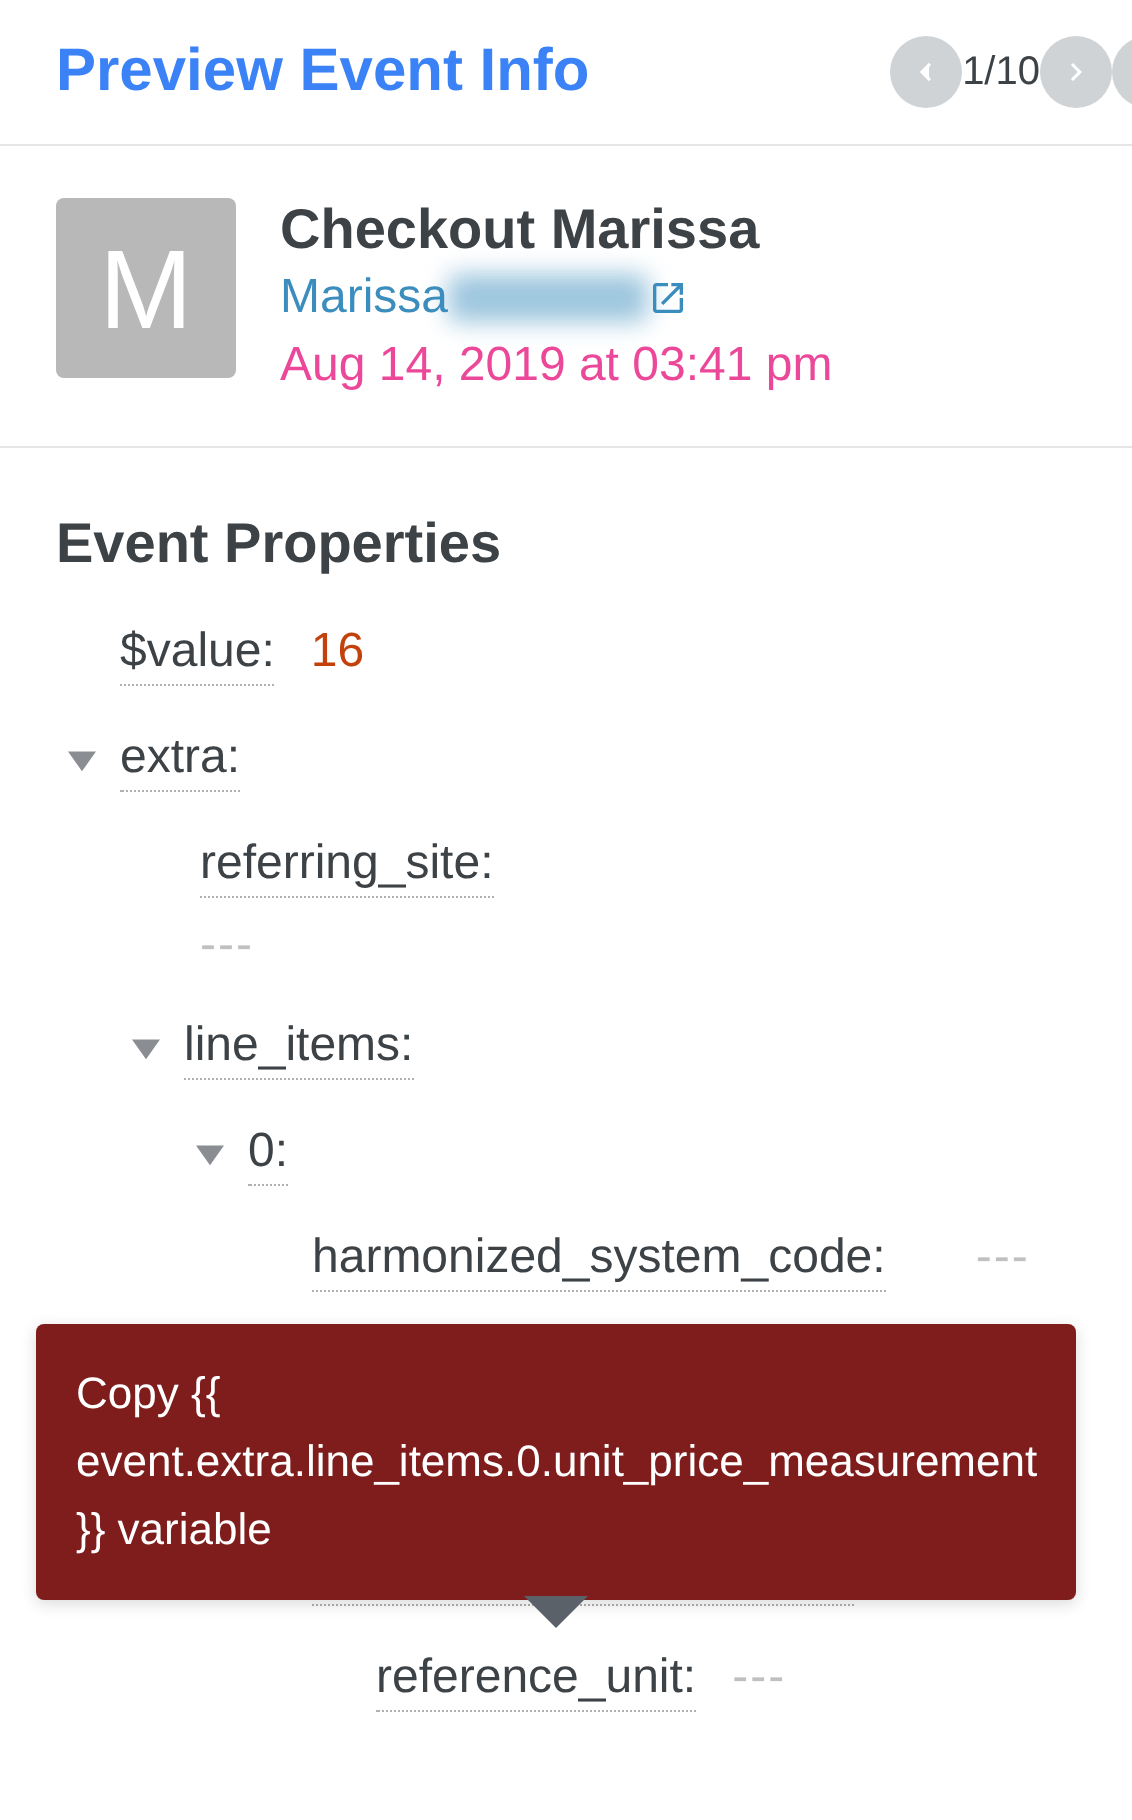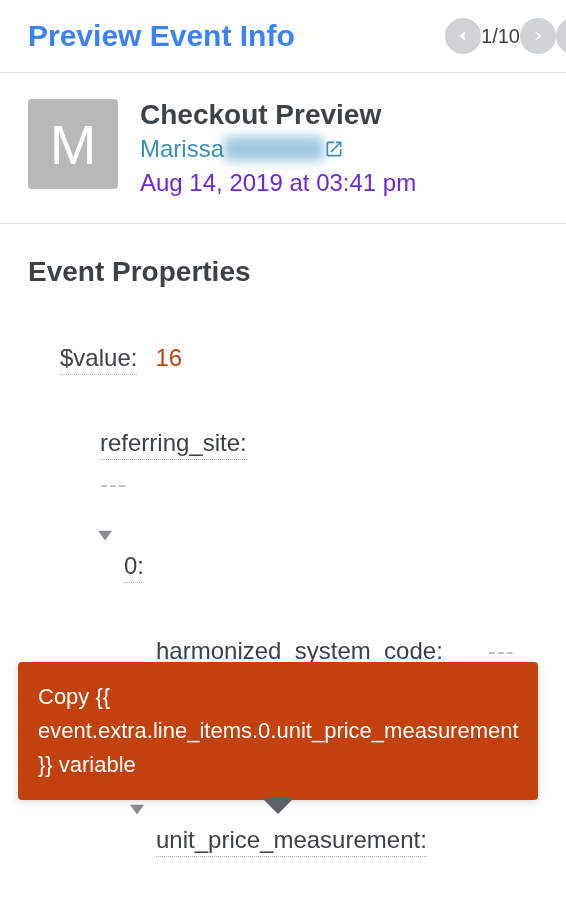--- a/index.html
+++ b/index.html
@@ -99,21 +99,21 @@
       opacity: 0.5;
       border-radius: 4px;
     }
     .external-icon {
       width: 20px;
       height: 20px;
       color: #3b8dbd;
     }
     .timestamp {
       font-size: 24px;
-      color: #6d28d9;
+      color: #ec4899;
       font-weight: 400;
     }
     .properties-section {
       padding: 32px 28px 0 28px;
     }
     .properties-title {
       font-size: 28px;
       font-weight: 600;
       color: #3d4246;
       margin-bottom: 24px;
@@ -145,36 +145,35 @@
       width: 14px;
       height: 14px;
       fill: #8a8e92;
     }
     .prop-key {
       color: #3d4246;
       font-weight: 400;
       border-bottom: 1px dotted #b0b0b0;
       display: inline-block;
       padding-bottom: 2px;
-      margin-top: 32px;
     }
     .prop-value {
       color: #c2410c;
       font-weight: 400;
       margin-left: 8px;
     }
     .prop-empty {
       color: #c0c0c0;
       font-weight: 400;
       margin-left: 8px;
       letter-spacing: 1px;
     }
     .tooltip {
       position: absolute;
-      background: #c2410c;
+      background: #7f1d1d;
       color: #ffffff;
       padding: 18px 20px;
       font-size: 22px;
       line-height: 1.55;
       border-radius: 4px;
       width: 520px;
       left: 18px;
       top: 662px;
       font-weight: 400;
       box-shadow: 0 2px 8px rgba(0,0,0,0.15);
@@ -214,46 +213,62 @@
         </svg>
     </div>
     <div class="nav-arrow" style="margin-right:-26px">
     </div>
   </div>
 </div>
 
 <div class="event-card">
   <div class="avatar">M</div>
   <div class="event-info">
-    <div class="event-name">Checkout Preview</div>
+    <div class="event-name">Checkout Marissa</div>
     <div class="user-row">
       <span class="user-link">Marissa</span>
       <span class="user-lastname"></span>
       <svg class="external-icon" viewBox="0 0 24 24">
         <path fill="currentColor" d="M14 3v2h3.59l-9.83 9.83 1.41 1.41L19 6.41V10h2V3h-7zM19 19H5V5h7V3H5c-1.1 0-2 .9-2 2v14c0 1.1.9 2 2 2h14c1.1 0 2-.9 2-2v-7h-2v7z"></path>
       </svg>
     </div>
     <div class="timestamp">Aug 14, 2019 at 03:41 pm</div>
   </div>
 </div>
 
 <div class="properties-section">
   <div class="properties-title">Event Properties</div>
 
   <div class="prop-row indent-1">
     <span class="prop-key">$value:</span>
     <span class="prop-value">16</span>
   </div>
 
+  <div class="prop-row indent-1">
+    <span class="caret">
+      <svg viewBox="0 0 10 10">
+          <path d="M0 2 L10 2 L5 9 Z"></path>
+        </svg>
+    </span>
+    <span class="prop-key">extra:</span>
+  </div>
 
   <div class="prop-row indent-2">
     <span class="prop-key">referring_site:</span>
     <span class="prop-empty">---</span>
   </div>
 
+  <div class="prop-row indent-2">
+    <span class="caret">
+      <svg viewBox="0 0 10 10">
+          <path d="M0 2 L10 2 L5 9 Z"></path>
+        </svg>
+    </span>
+    <span class="prop-key">line_items:</span>
+  </div>
 
   <div class="prop-row indent-3">
     <span class="caret">
       <svg viewBox="0 0 10 10">
           <path d="M0 2 L10 2 L5 9 Z"></path>
         </svg>
     </span>
     <span class="prop-key">0:</span>
   </div>
 

